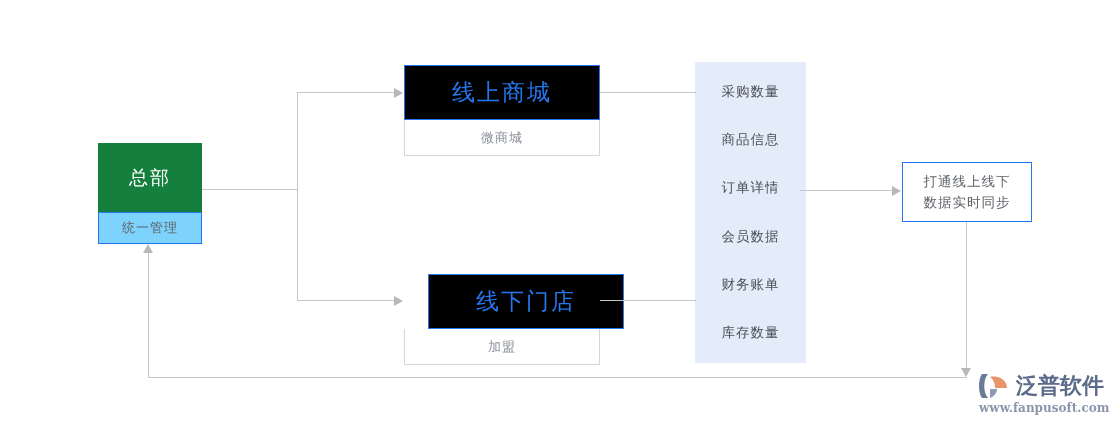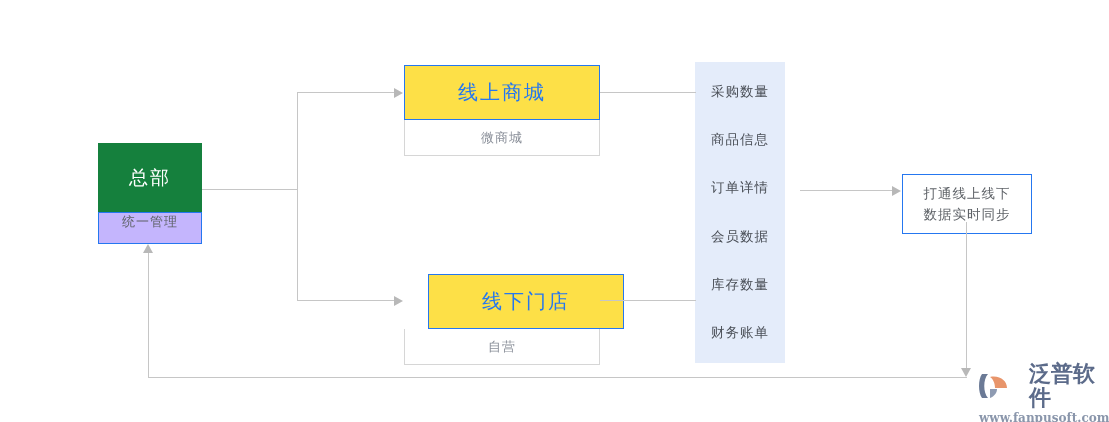--- a/index.html
+++ b/index.html
@@ -35,39 +35,40 @@
     color: #ffffff;
     font-size: 19px;
     letter-spacing: 2px;
   }
   .hq-sub {
     left: 98px;
     top: 212px;
     width: 104px;
     height: 32px;
     border: 1px solid #2577f0;
-    background: #c4b5fd;
-    display: flex;
+    background: #7dd3fc;
+    display: flex;
+    align-items: center;
     justify-content: center;
     color: #5f6368;
     font-size: 13px;
     letter-spacing: 1px;
   }
 
   
   .channel-main {
     width: 196px;
     height: 55px;
     border: 1px solid #2577f0;
-    background: #fde047;
+    background: #000000;
     display: flex;
     align-items: center;
     justify-content: center;
     color: #2577f0;
-    font-size: 20px;
+    font-size: 23px;
     letter-spacing: 2px;
   }
   .channel-sub {
     width: 196px;
     height: 36px;
     border: 1px solid #d6d6d6;
     border-top: none;
     background: #ffffff;
     display: flex;
     text-align: center;
@@ -87,21 +88,21 @@
 
   .online-main  { left: 404px; top: 65px; }
   .online-sub   { left: 404px; top: 120px; }
   .offline-main { left: 404px; top: 274px; margin-left: 24px; }
   .offline-sub  { left: 404px; top: 329px; }
 
   
   .data-panel {
     left: 695px;
     top: 62px;
-    width: 90px;
+    width: 111px;
     height: 301px;
     background: #e4ecfa;
     display: flex;
     flex-direction: column;
     align-items: center;
     justify-content: center;
     padding: 6px 0;
   }
   .data-item {
     flex: 1 1 auto;
@@ -110,21 +111,21 @@
     justify-content: center;
     color: #4a4f57;
     font-size: 13.5px;
     letter-spacing: 1px;
     width: 100%;
   }
 
   
   .result-box {
     left: 902px;
-    top: 174px;
+    top: 162px;
     width: 130px;
     height: 60px;
     border: 1px solid #2577f0;
     background: #ffffff;
     display: flex;
     flex-direction: column;
     align-items: center;
     justify-content: center;
     color: #5f6368;
     font-size: 13.5px;
@@ -172,21 +173,21 @@
     width: 126px;
     height: 50px;
     display: flex;
     flex-direction: column;
     align-items: flex-start;
     justify-content: center;
   }
   .logo-row {
     display: flex;
     align-items: center;
-    gap: 19px;
+    gap: 6px;
   }
   .logo-mark {
     width: 32px;
     height: 28px;
     position: relative;
     flex: none;
   }
   .logo-text {
     color: #5c6b8a;
     font-size: 22px;
@@ -222,42 +223,42 @@
     <div>
       <span>微商城</span>
     </div>
   </div>
 
   <div class="node channel-main offline-main">
     <span>线下门店</span>
   </div>
   <div class="node channel-sub offline-sub">
     <div>
-      <span>自营</span>
+      <span>加盟</span>
     </div>
   </div>
 
   <div class="node data-panel">
     <div class="data-item">
       <span>采购数量</span>
     </div>
     <div class="data-item">
       <span>商品信息</span>
     </div>
     <div class="data-item">
       <span>订单详情</span>
     </div>
     <div class="data-item">
       <span>会员数据</span>
     </div>
     <div class="data-item">
+      <span>财务账单</span>
+    </div>
+    <div class="data-item">
       <span>库存数量</span>
-    </div>
-    <div class="data-item">
-      <span>财务账单</span>
     </div>
   </div>
 
   <div class="node result-box">
     <span>打通线上线下</span>
     <span>数据实时同步</span>
   </div>
 
   <div class="line-h" style="left:202px; top:189px; width:96px;"></div>
   <div class="line-v" style="left:297px; top:92px; height:208px;"></div>

